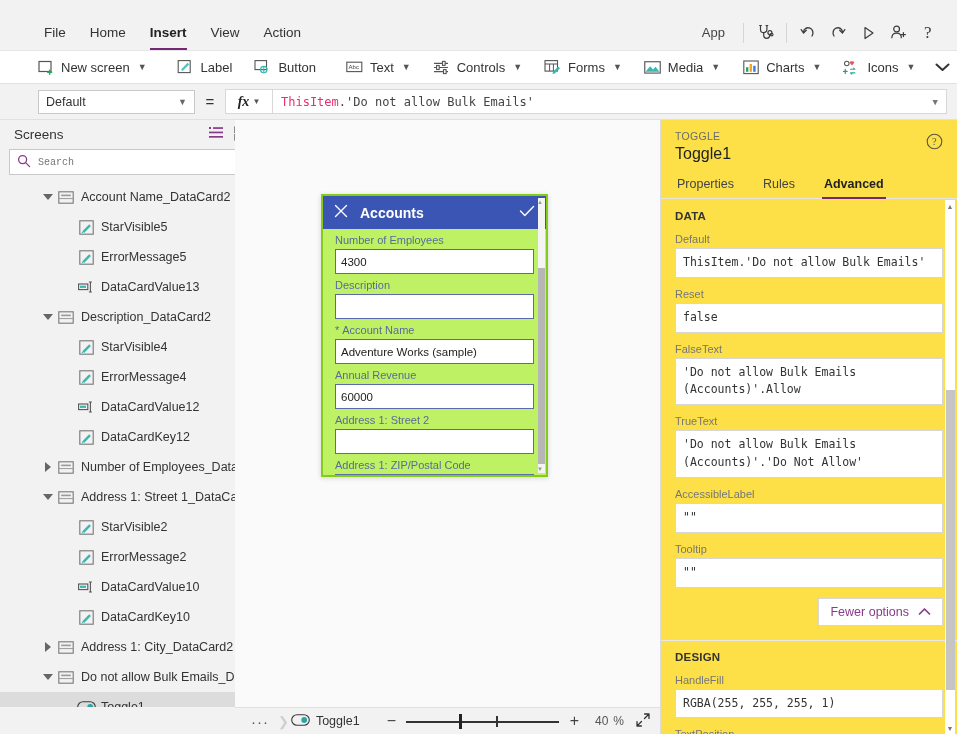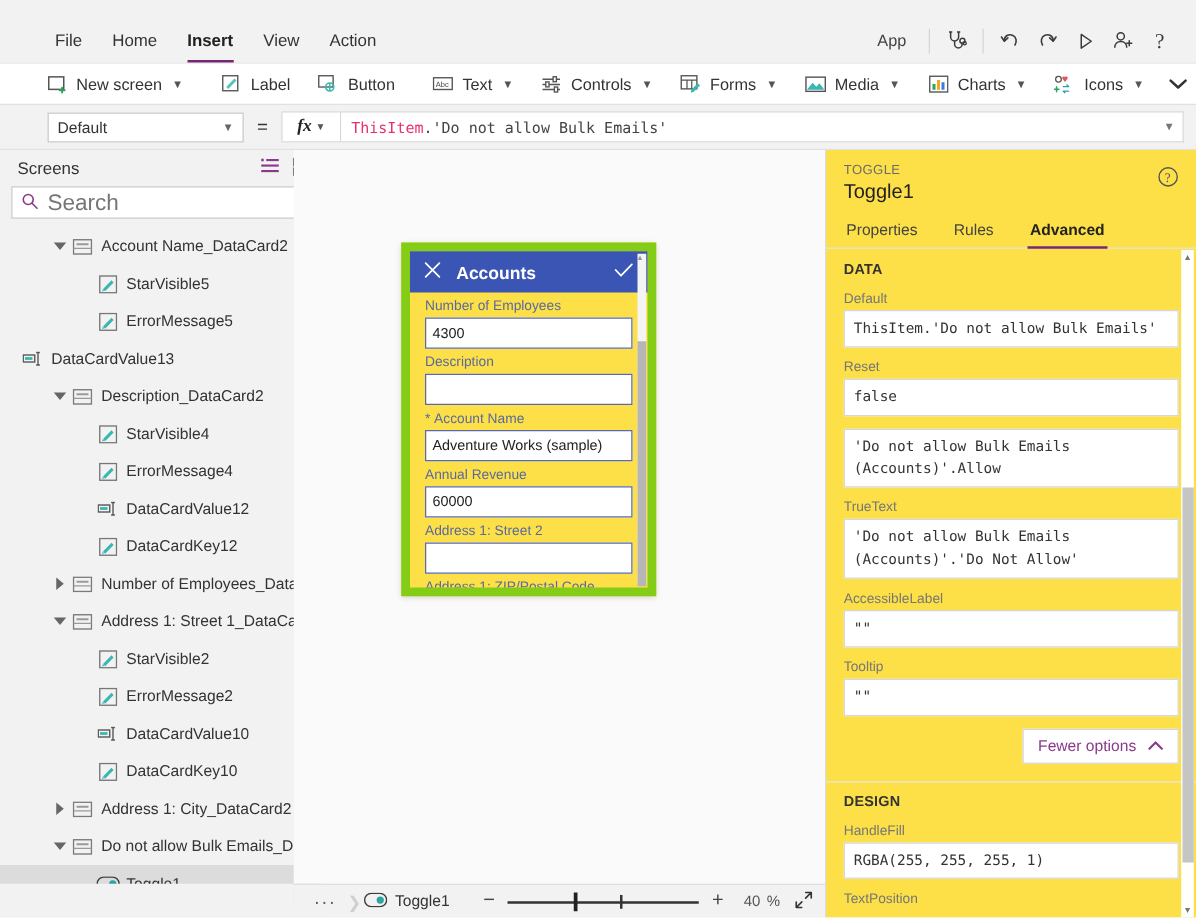--- a/index.html
+++ b/index.html
@@ -90,22 +90,22 @@
   .sb-head {
     height:29px; display:flex; align-items:center; padding:0 8px 0 14px;
   }
   .sb-title { font-size:13.5px; color:#333; }
   .sb-head-icons { margin-left:auto; display:flex; gap:10px; align-items:center; }
   .sb-search {
     margin:0 9px; height:26px; background:#fff; border:1px solid #c9c9c9;
     display:flex; align-items:center; padding:0 7px; gap:7px;
   }
   .sb-search input {
-    border:none; outline:none; font-size:18px; color:#0f172a; width:100%;
-    font-family:Liberation Sans, sans-serif; background:transparent;
+    border:none; outline:none; font-size:10px; color:#0f172a; width:100%;
+    font-family:Liberation Mono, monospace; background:transparent;
   }
   .tree {
     position:absolute; left:0; right:0; top:62px; bottom:0;
     overflow:hidden;
   }
   .tnode {
     display:flex; align-items:center; height:30px; cursor:pointer;
     white-space:nowrap; font-size:12.5px; color:#333; padding-right:4px;
   }
   .tnode.sel { background:#dcdcdc; }
@@ -122,22 +122,22 @@
     position:absolute; left:13px; bottom:3px; width:150px; height:6px;
     background:#c0c0c0; border-radius:3px;
   }
 
   
   .canvas {
     position:absolute; left:235px; top:120px; right:297px; bottom:27px;
     background:#fafafa;
   }
   .phone {
-    position:absolute; left:86px; top:74px; width:204px; height:283px;
-    background:#fde047; border:7px solid #84cc16;
+    position:absolute; left:86px; top:74px; width:227px; height:283px;
+    background:#bef264; border:2px solid #84cc16;
     box-shadow:0 1px 5px rgba(0,0,0,0.16);
   }
   .ph-head {
     height:33px; background:#3a55b4; display:flex; align-items:center;
     padding:0 11px; color:#fff;
   }
   .ph-title { font-size:14px; font-weight:bold; margin-left:12px; }
   .ph-check { margin-left:auto; }
   .ph-body { position:absolute; left:0; right:0; top:33px; bottom:0; overflow:hidden; }
   .fld { padding:5px 12px 0 12px; position:relative; }
@@ -468,21 +468,21 @@
           <span class="tw"></span>
           <span class="ticon">
             <svg width="15" height="15" viewBox="0 0 15 15">
               <rect x="0.8" y="0.8" width="13.4" height="13.4" fill="none" stroke="#777" stroke-width="1.1"></rect>
               <path d="M3.4 11.2 L10.2 4.2 L11.9 5.9 L5.1 12.9 Z" fill="#39b7b0"></path>
               <path d="M3.2 11.4 L2.6 13.2 L4.5 12.6 Z" fill="#39b7b0"></path>
             </svg>
           </span>
           <span class="tlbl">ErrorMessage5</span>
         </div>
-        <div class="tnode" style="">
+        <div class="tnode" style="padding-left: 60px;">
           <span class="tw"></span>
           <span class="ticon">
             <svg width="17" height="12" viewBox="0 0 17 12">
               <rect x="0.6" y="3" width="9.2" height="5.6" fill="none" stroke="#555" stroke-width="1.1"></rect>
               <rect x="2" y="4.7" width="6" height="2.2" fill="#39b7b0"></rect>
               <path d="M12.4 1v10M10.9 1h3M10.9 11h3" stroke="#555" stroke-width="1.1"></path>
             </svg>
           </span>
           <span class="tlbl">DataCardValue13</span>
         </div>
@@ -740,20 +740,21 @@
             <div class="sect-h">DATA</div>
             <div class="pf">
               <div class="pf-l">Default</div>
               <div class="pf-i">ThisItem.'Do not allow Bulk Emails'</div>
             </div>
             <div class="pf">
               <div class="pf-l">Reset</div>
               <div class="pf-i">false</div>
             </div>
             <div class="pf">
+              <div class="pf-l">FalseText</div>
               <div class="pf-i">'Do not allow Bulk Emails (Accounts)'.Allow</div>
             </div>
             <div class="pf">
               <div class="pf-l">TrueText</div>
               <div class="pf-i">'Do not allow Bulk Emails (Accounts)'.'Do Not Allow'</div>
             </div>
             <div class="pf">
               <div class="pf-l">AccessibleLabel</div>
               <div class="pf-i">""</div>
             </div>

